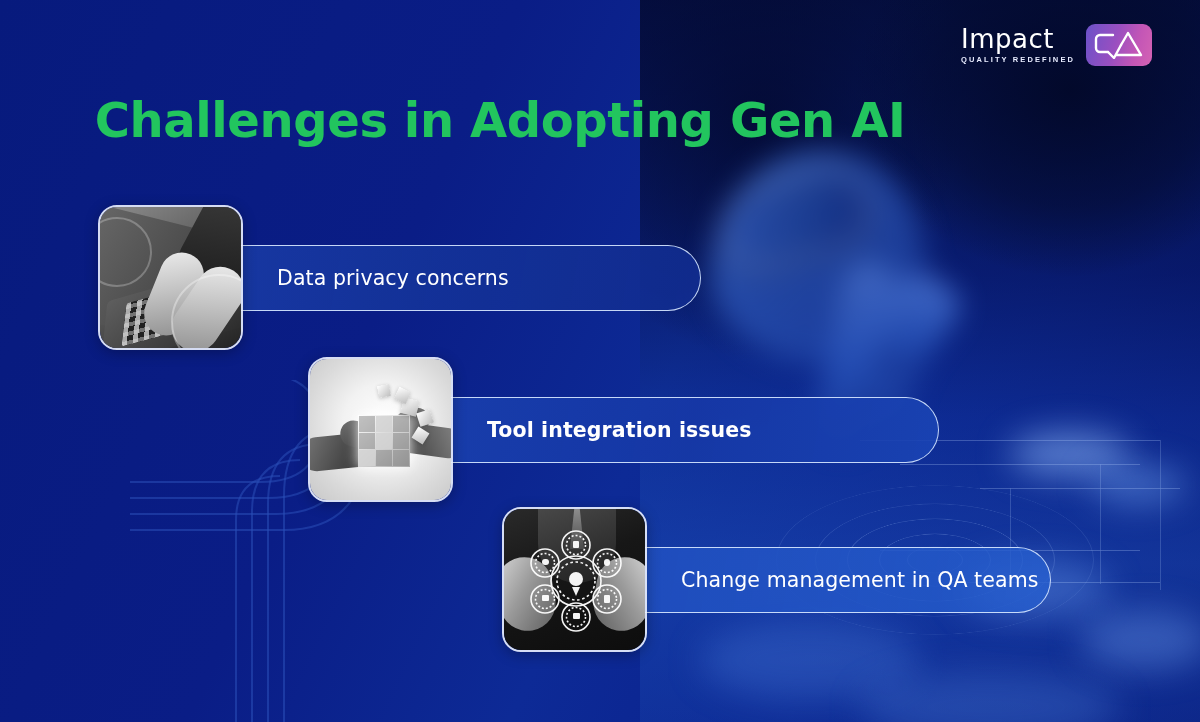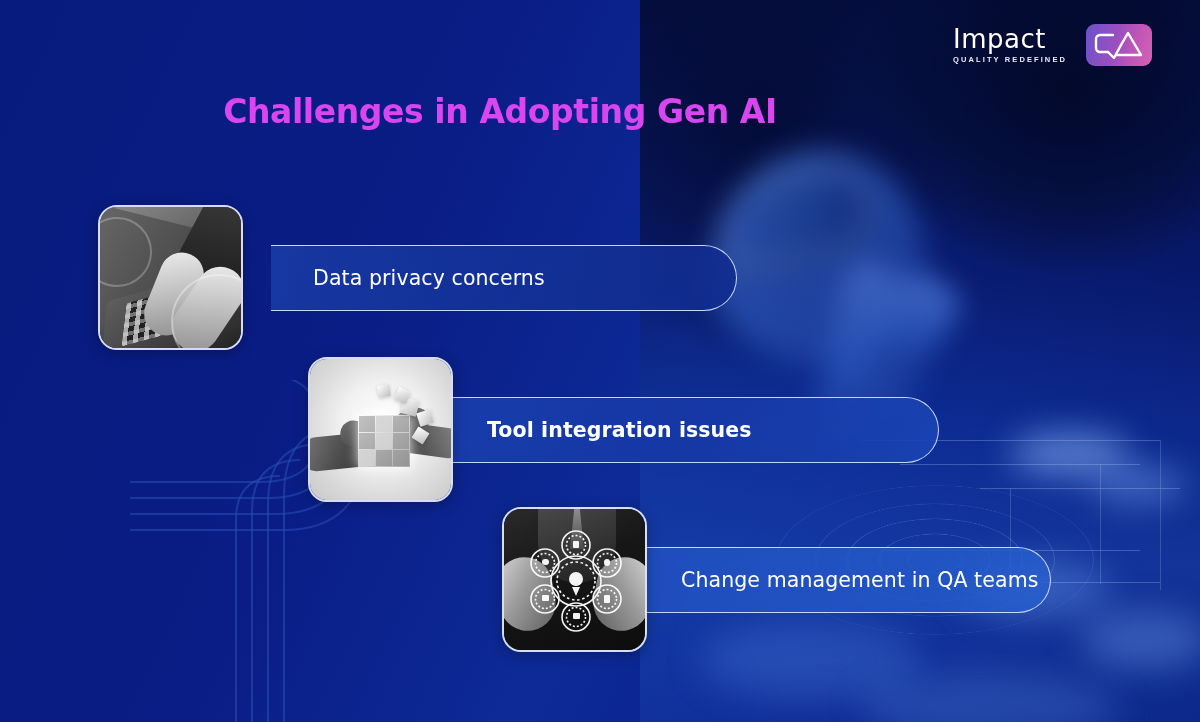--- a/index.html
+++ b/index.html
@@ -92,21 +92,21 @@
   .hud{ position:absolute; left:860px; top:430px; width:340px; height:260px; opacity:.42; }
   .hud span{ position:absolute; background:rgba(186,214,255,.65); height:1px; }
   .hud span.v{ width:1px; background:rgba(186,214,255,.5); }
 
   
   .circuit{ position:absolute; left:130px; top:380px; width:330px; height:345px; opacity:.60; }
 
   
   .logo{
     position:absolute; right:48px; top:24px;
-    display:flex; align-items:center; gap:19px;
+    display:flex; align-items:center; gap:11px;
   }
   .logo-word{ display:flex; flex-direction:column; align-items:flex-start; }
   .logo-impact{
     font-size:26px; font-weight:400; letter-spacing:.5px;
     color:#ffffff; line-height:1;
     font-family:"DejaVu Sans", sans-serif;
   }
   .logo-tag{
     margin-top:4px;
     font-size:7.5px; font-weight:700; letter-spacing:2.1px;
@@ -116,28 +116,28 @@
   .logo-badge{
     width:66px; height:42px; border-radius:9px;
     background:linear-gradient(105deg,#6b52c9 0%,#9a4fc0 45%,#c456b6 75%,#d463b4 100%);
     display:flex; align-items:center; justify-content:center;
   }
 
   
   .title{
     position:absolute; left:0; top:92px; width:1000px;
     text-align:center;
-    font-size:33px; font-weight:700; letter-spacing:-.4px;
-    color:#d946ef;
+    font-size:48px; font-weight:700; letter-spacing:-.4px;
+    color:#22c55e;
     font-family:"DejaVu Sans", sans-serif;
   }
 
   
   .row{ position:absolute; display:flex; align-items:center; }
-  .row1{ left:98px;  top:205px;gap:36px; }
+  .row1{ left:98px;  top:205px; }
   .row2{ left:308px; top:357px; }
   .row3{ left:502px; top:507px; }
 
   .thumb{
     position:relative;
     width:145px; height:145px;
     border-radius:19px;
     border:2px solid rgba(236,242,255,.9);
     overflow:hidden;
     flex:none;

